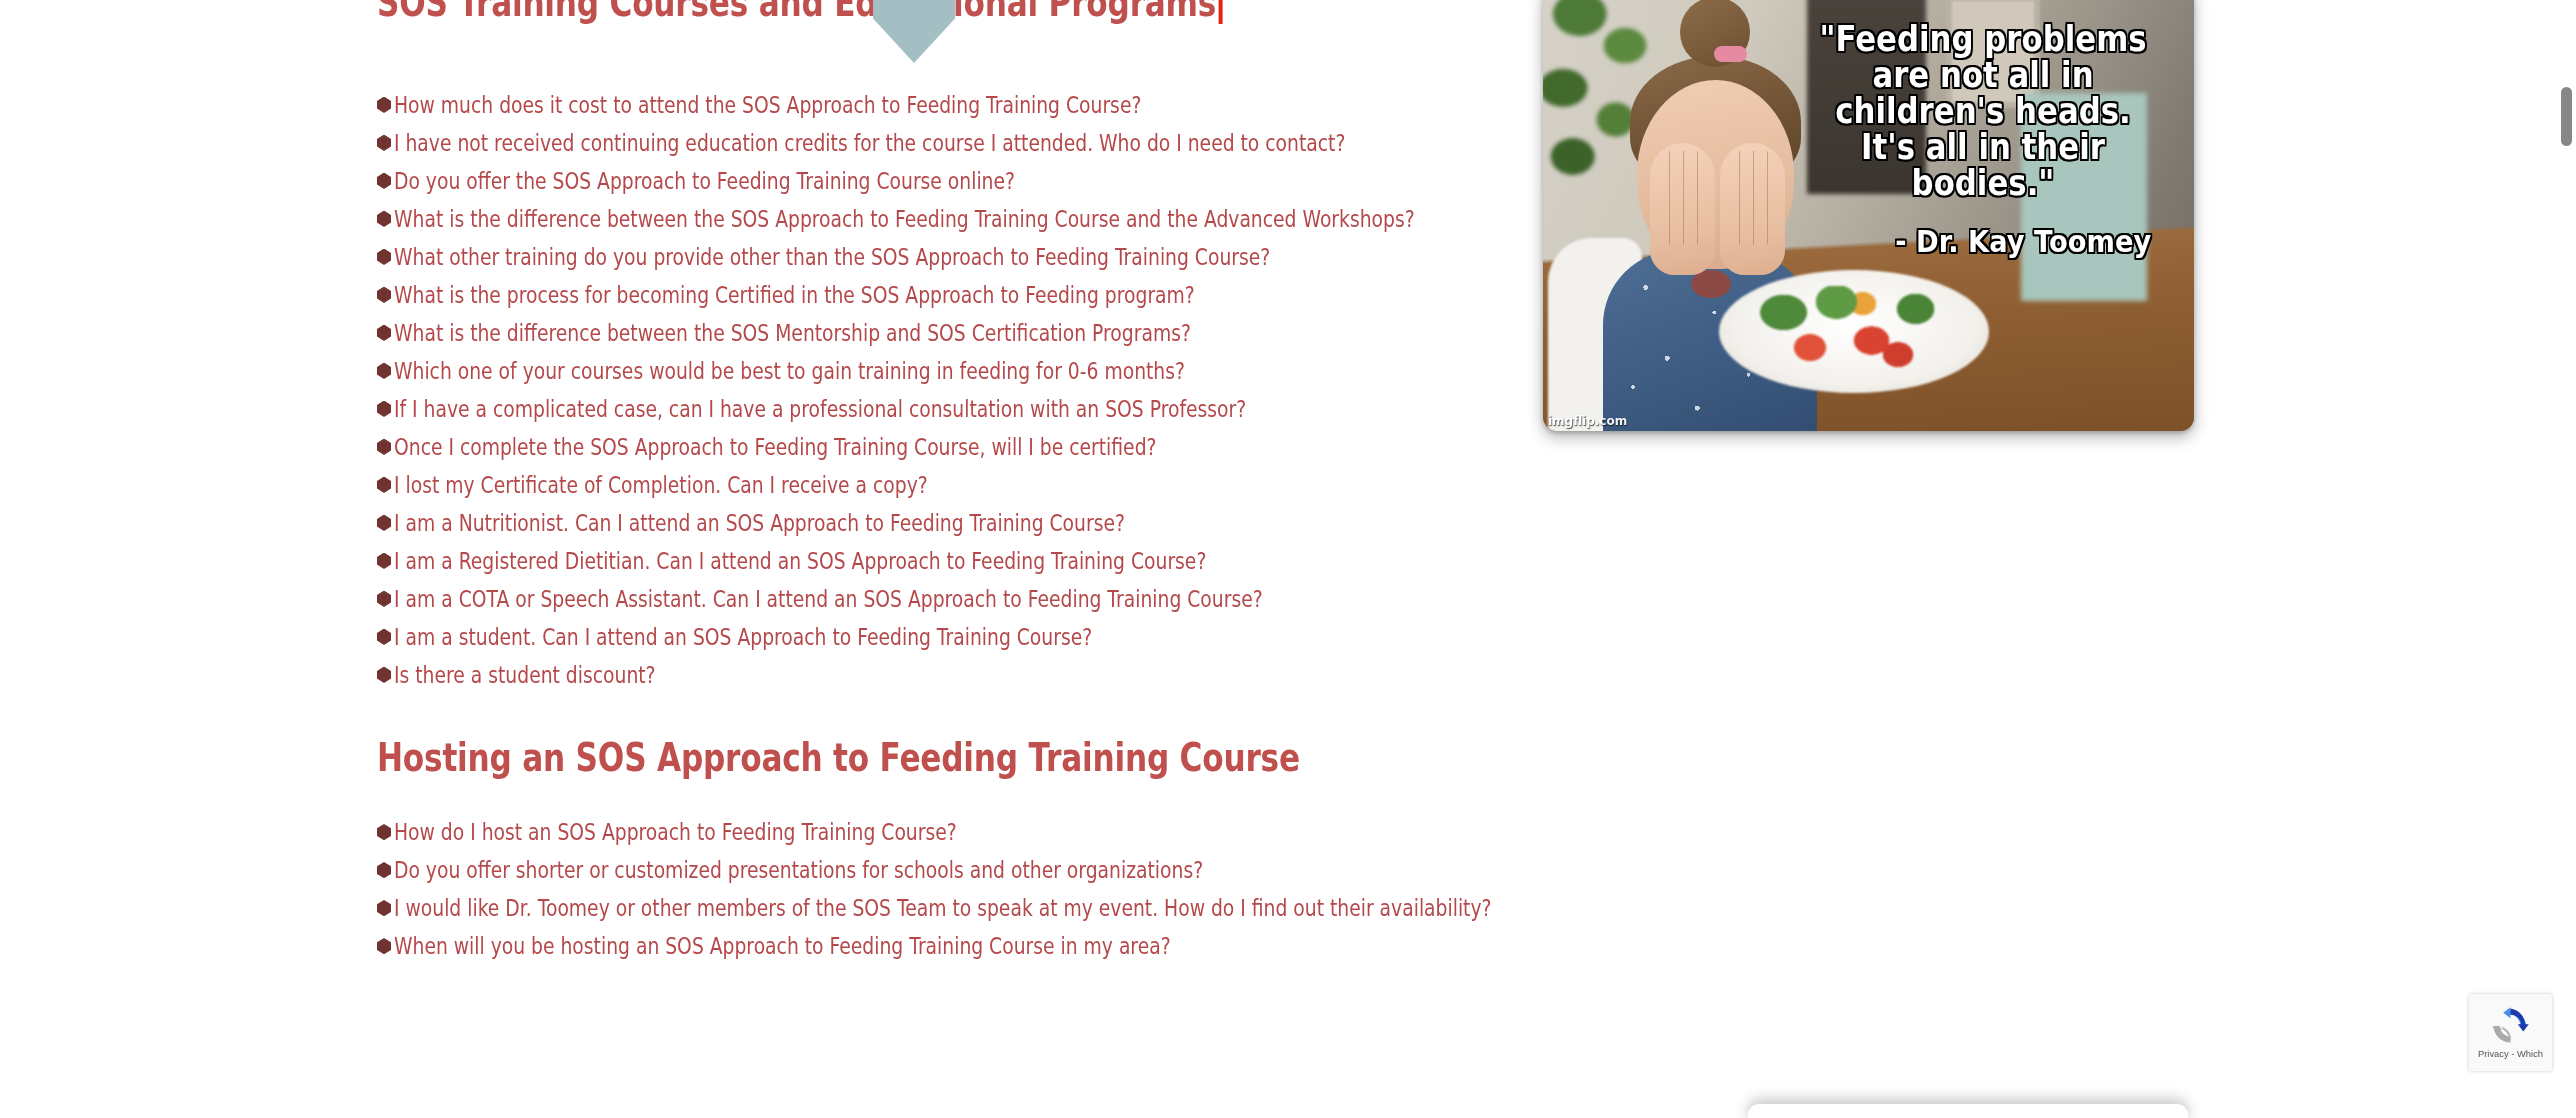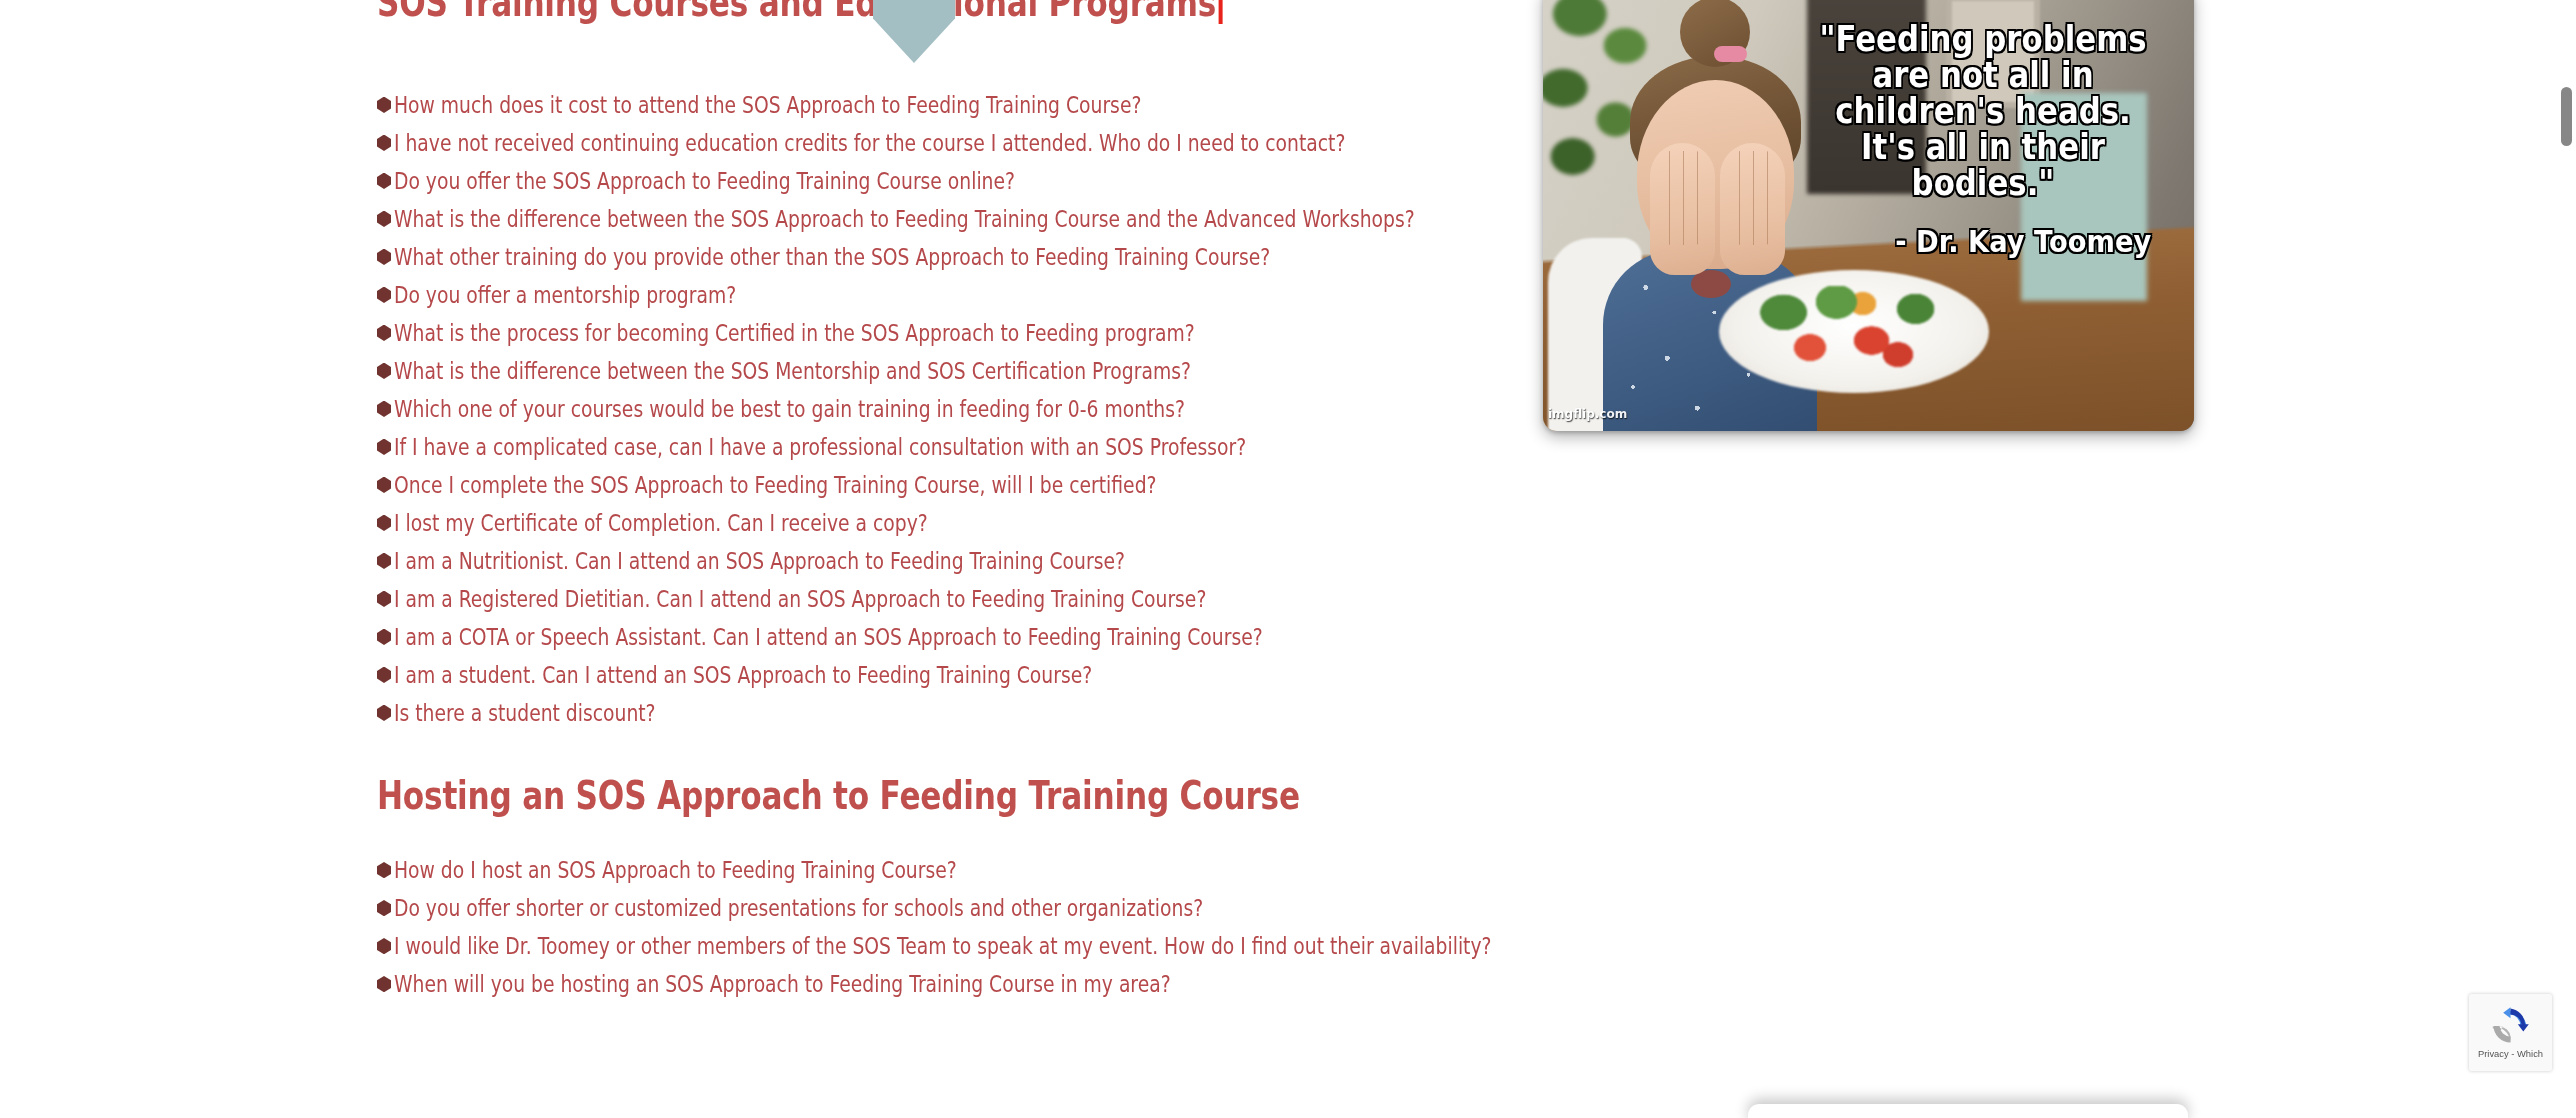--- a/index.html
+++ b/index.html
@@ -300,21 +300,21 @@
     transform-origin: center top;
     text-align: right;
     padding-right: 3.8px;
     text-shadow:
       -1.9px -1.9px 0 #000, 1.9px -1.9px 0 #000, -1.9px 1.9px 0 #000, 1.9px 1.9px 0 #000,
       0 -1.9px 0 #000, 0 1.9px 0 #000, -1.9px 0 0 #000, 1.9px 0 0 #000;
   }
   .meme-watermark {
     position: absolute;
     left: 5px;
-    bottom: 10px;
+    bottom: 3px;
     font-family: "DejaVu Sans", sans-serif;
     font-weight: 700;
     font-size: 12px;
     color: #ffffff;
     opacity: .92;
     text-shadow: 0.6px 0.6px 1.3px rgba(0,0,0,.85);
   }
 
   
   .bottom-card-peek {
@@ -395,24 +395,20 @@
           <span class="bullet"></span>
           <a class="faq-link" href="#">Do you offer the SOS Approach to Feeding Training Course online?</a>
         </li>
       <li class="faq-item">
           <span class="bullet"></span>
           <a class="faq-link" href="#">What is the difference between the SOS Approach to Feeding Training Course and the Advanced Workshops?</a>
         </li>
       <li class="faq-item">
           <span class="bullet"></span>
           <a class="faq-link" href="#">What other training do you provide other than the SOS Approach to Feeding Training Course?</a>
-        </li>
-      <li class="faq-item">
-          <span class="bullet"></span>
-          <a class="faq-link" href="#">Do you offer a mentorship program?</a>
         </li>
       <li class="faq-item">
           <span class="bullet"></span>
           <a class="faq-link" href="#">What is the process for becoming Certified in the SOS Approach to Feeding program?</a>
         </li>
       <li class="faq-item">
           <span class="bullet"></span>
           <a class="faq-link" href="#">What is the difference between the SOS Mentorship and SOS Certification Programs?</a>
         </li>
       <li class="faq-item">

